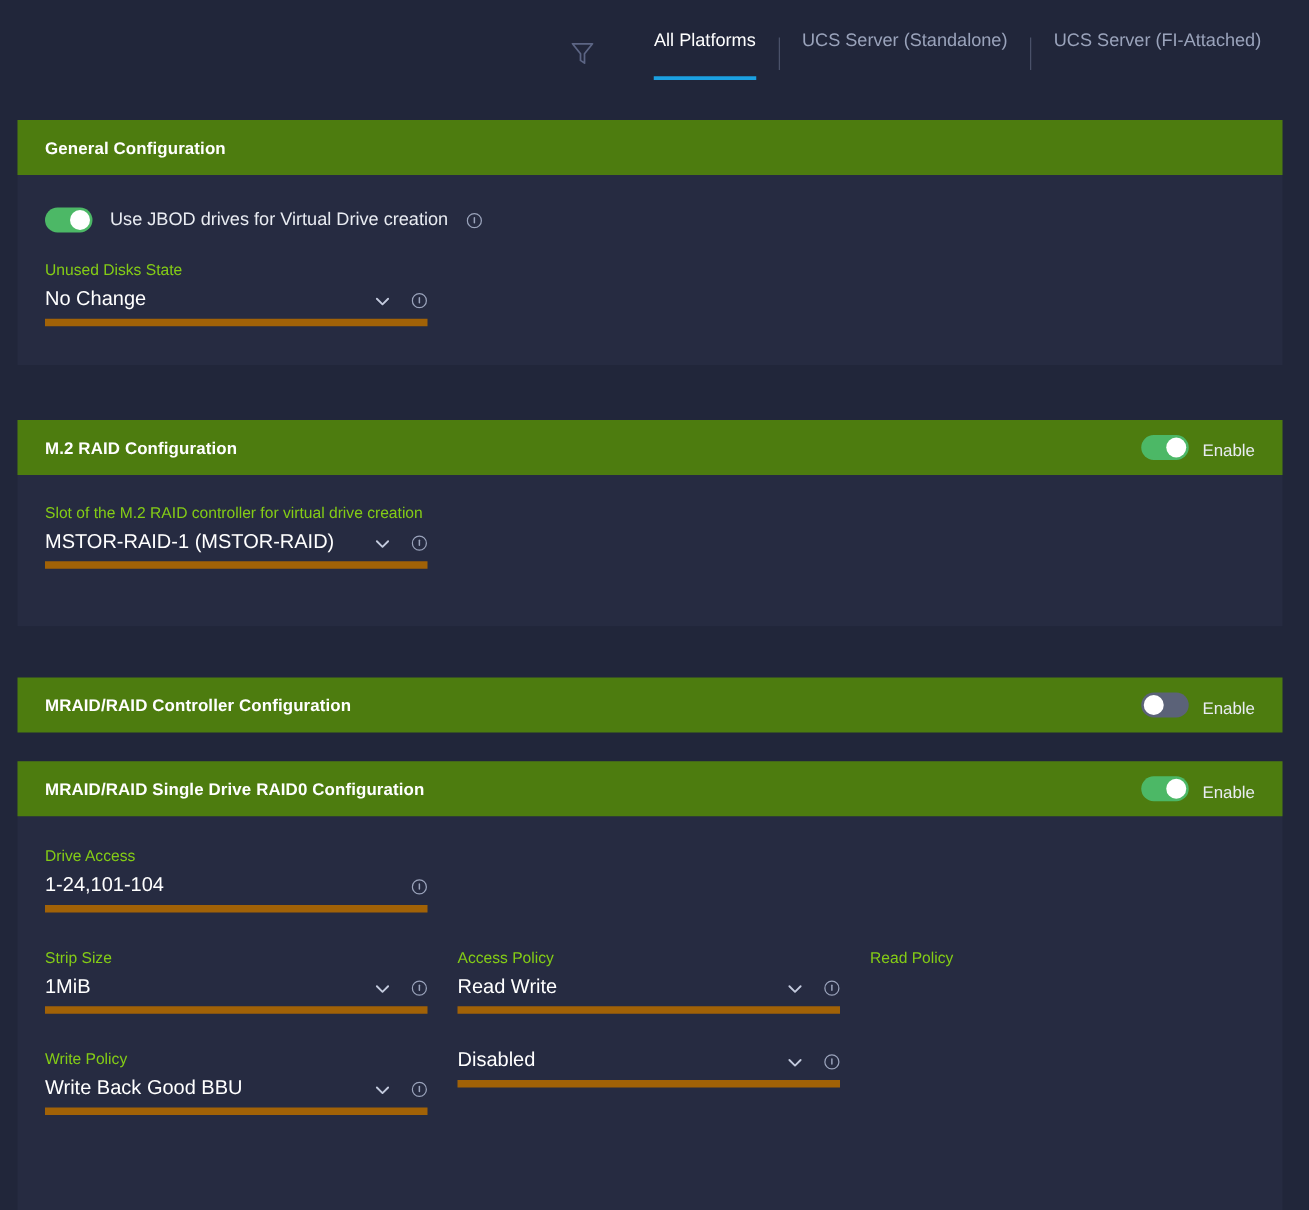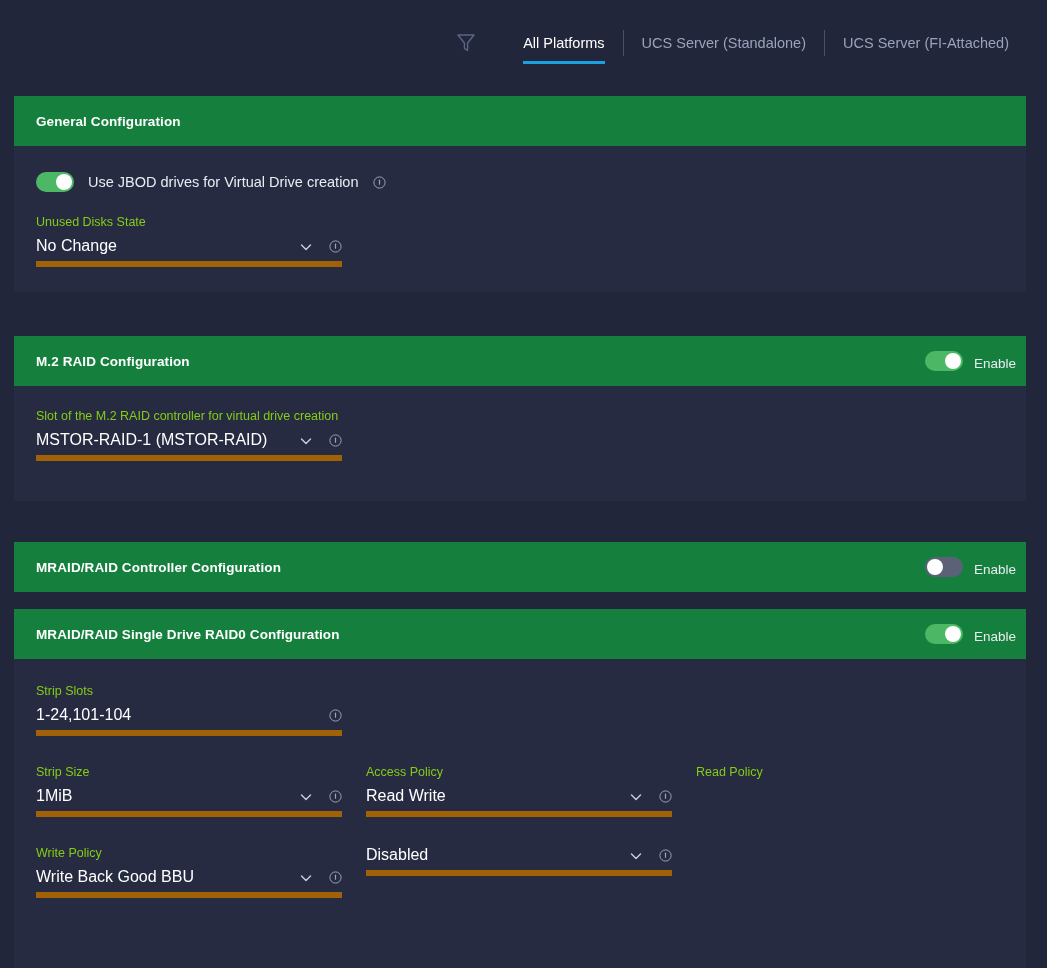--- a/index.html
+++ b/index.html
@@ -48,21 +48,20 @@
     align-items: center;
     height: 40px;
   }
   .tab {
     position: relative;
     font-size: 14.5px;
     color: #9aa3bb;
     padding: 0 18px;
     height: 36px;
     display: flex;
-    align-items: center;
     white-space: nowrap;
     cursor: pointer;
   }
   .tab.active {
     color: #ffffff;
   }
   .tab.active::after {
     content: "";
     position: absolute;
     left: 18px;
@@ -78,25 +77,25 @@
   }
 
   
   .panel {
     position: absolute;
     left: 14px;
     width: 1012px;
     background: #262b41;
   }
   .section-head {
-    height: 50px;
-    background: #15803d;
-    display: flex;
-    align-items: center;
-    padding: 0 10px 0 22px;
+    height: 44px;
+    background: #4d7c0f;
+    display: flex;
+    align-items: center;
+    padding: 0 22px 0 22px;
     box-sizing: border-box;
     justify-content: space-between;
   }
   .section-title {
     font-size: 13.5px;
     font-weight: bold;
     color: #ffffff;
     letter-spacing: .1px;
   }
   .head-toggle {
@@ -320,21 +319,21 @@
         <div class="switch on">
           <div class="knob"></div>
         </div>
         <span class="tg-label">Enable</span>
       </div>
     </div>
 
     <div class="section-body">
 
       <div class="field noarrow" style="margin-top:24px;">
-        <div class="fl">Strip Slots</div>
+        <div class="fl">Drive Access</div>
         <div class="fctl">
           <span class="fval">1-24,101-104</span>
           <span class="info">
             <svg width="13" height="13" viewBox="0 0 13 13">
               <circle cx="6.5" cy="6.5" r="5.6" fill="none" stroke="#9aa3bb" stroke-width="1"></circle>
               <rect x="5.9" y="3.6" width="1.2" height="5.2" rx="0.6" fill="#9aa3bb"></rect>
             </svg>
           </span>
         </div>
       </div>

